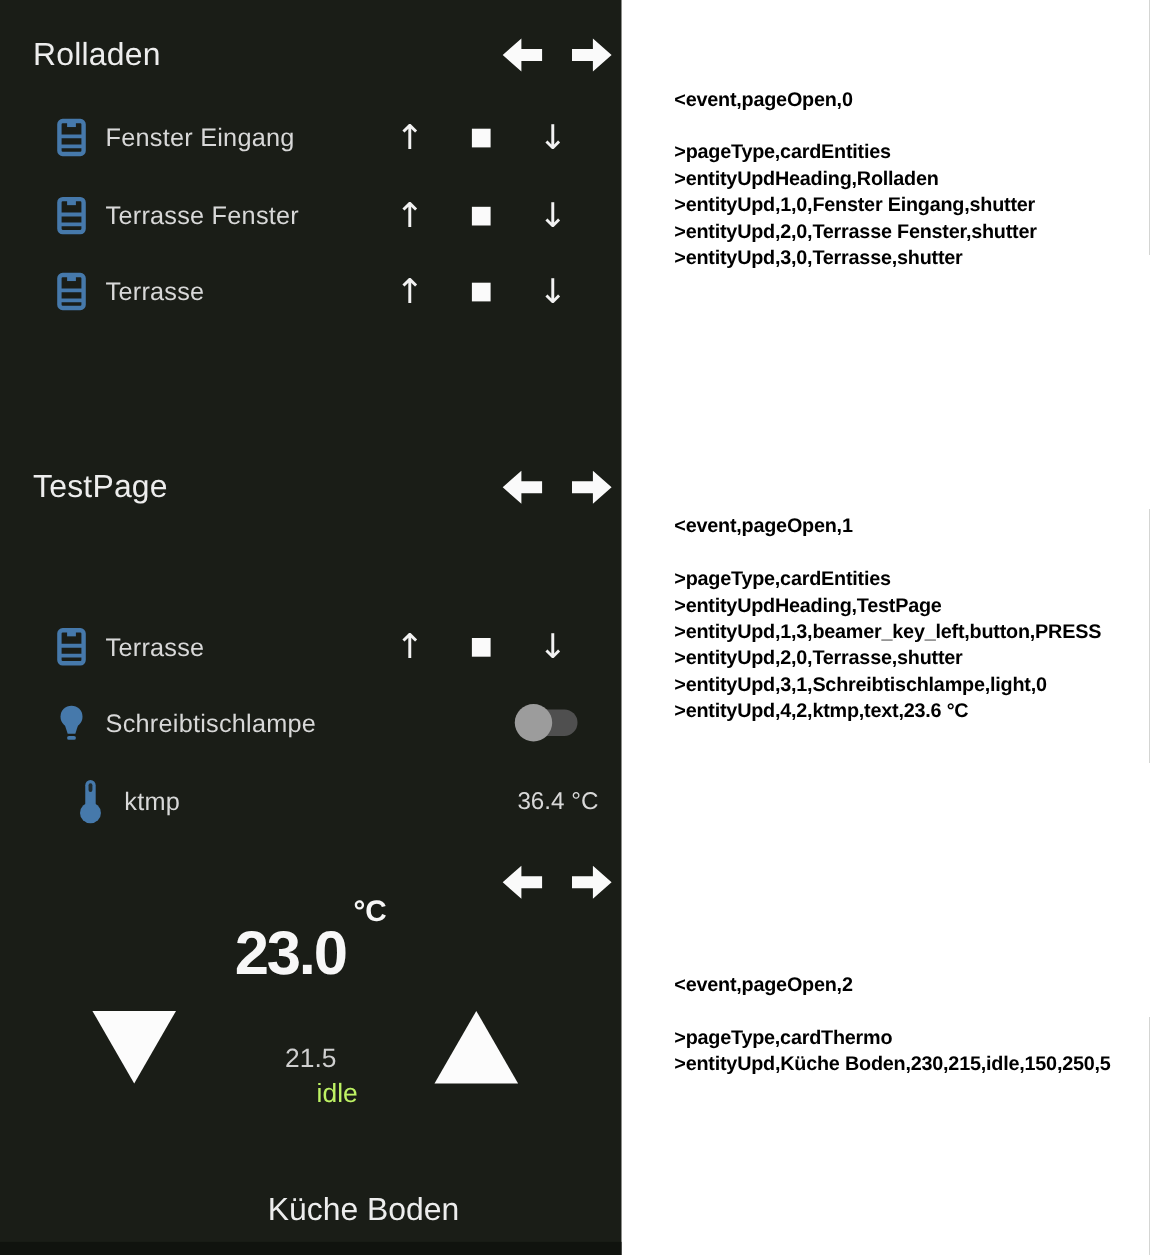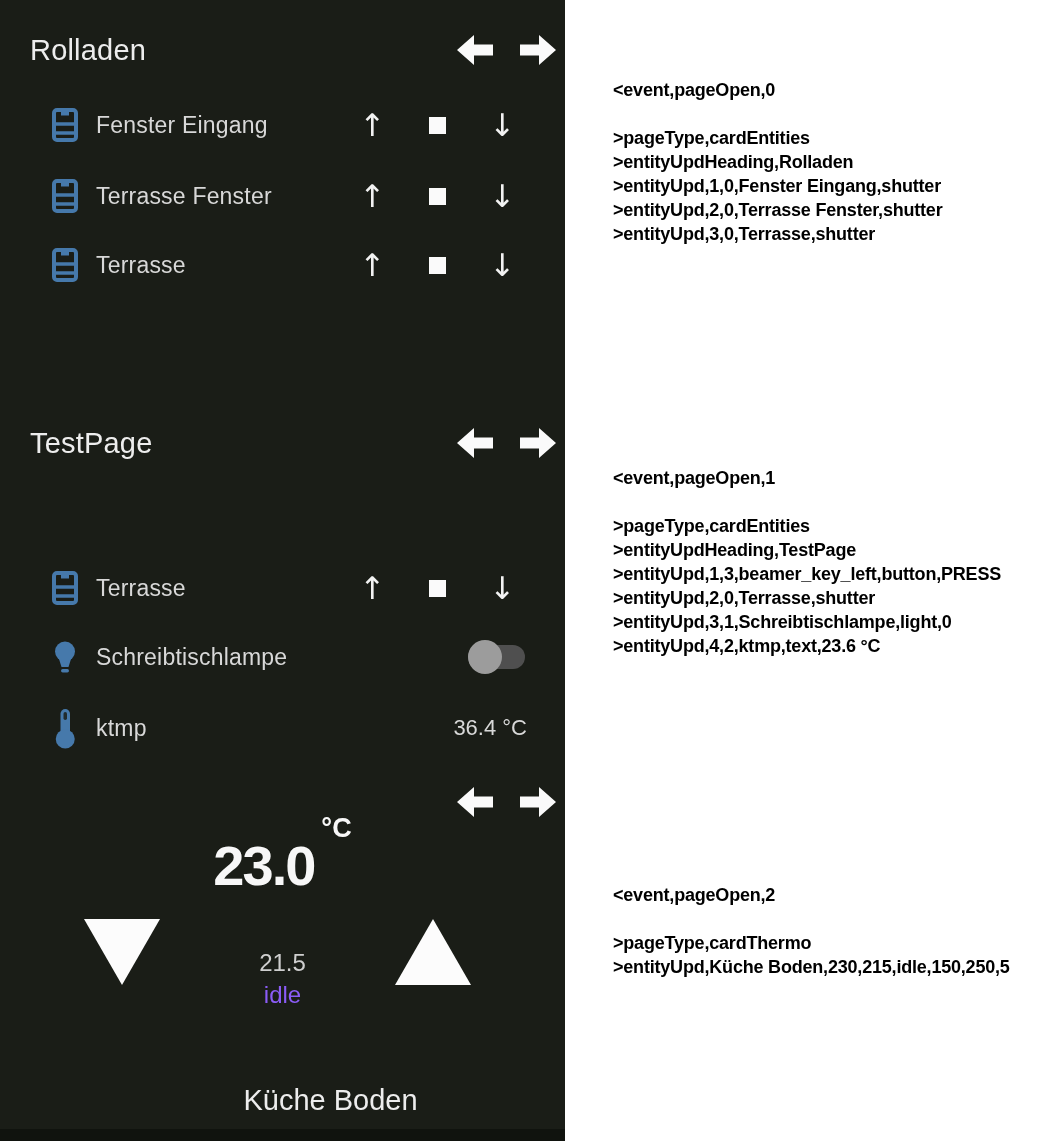--- a/index.html
+++ b/index.html
@@ -33,21 +33,21 @@
   .toggle-knob{position:absolute;left:0;top:0;width:34px;height:34px;border-radius:50%;background:#9c9c9c;}
 
   
   .thermo-temp{position:absolute;left:0;top:838px;width:565px;text-align:center;line-height:1;}
   .temp-val{font-size:56px;font-weight:700;color:#f7f7f7;letter-spacing:-2px;}
   .temp-unit{font-size:27px;font-weight:700;color:#f7f7f7;position:relative;top:-48px;margin-left:7px;}
   .tri{position:absolute;width:0;height:0;border-left:38px solid transparent;border-right:38px solid transparent;}
   .tri-down{left:84px;top:919px;border-top:66px solid #fcfcfc;}
   .tri-up{left:395px;top:919px;border-bottom:66px solid #fcfcfc;}
   .setpoint{position:absolute;left:0;top:949px;width:565px;text-align:center;font-size:24px;color:#cfcfcf;}
-  .hvac-state{position:absolute;left:0;top:981px;width:565px;text-align:center;font-size:24px;color:#8b5cf6;}
+  .hvac-state{position:absolute;left:0;top:981px;width:565px;text-align:center;font-size:24px;color:#bef264;padding-left:24px;}
   .thermo-name{position:absolute;left:0;top:1084px;width:661px;text-align:center;font-size:29px;color:#ededed;}
   .bottom-bar{position:absolute;left:0;bottom:0;width:565px;height:12px;background:#10130e;}
 
   
   .log-block{position:absolute;left:613px;color:#000;font-size:18px;font-weight:700;
              line-height:24px;letter-spacing:-0.2px;white-space:pre;}
   .log-line{height:24px;}
 </style>
 </head>
 <body>
@@ -154,21 +154,21 @@
     <path d="M7,19 L19,19 L16.5,27 L9.5,27 Z" fill="#4679ab"></path>
     <rect x="9" y="29" width="8" height="3.5" rx="1.7" fill="#4679ab"></rect>
   </svg>
 </span>
         <span class="label">Schreibtischlampe</span>
         <span class="toggle">
           <span class="toggle-track"></span>
           <span class="toggle-knob"></span>
         </span>
       </div>
-      <div class="row" style="top: 700px;">
+      <div class="row" style="top: 700px; padding-left: 17px;">
         <span class="icon">
   <svg width="22" height="42" viewBox="0 0 22 42">
     <rect x="6.5" y="2" width="9.5" height="26" rx="4.75" fill="#4679ab"></rect>
     <circle cx="11.25" cy="32" r="9.5" fill="#4679ab"></circle>
     <rect x="9.5" y="5" width="3.5" height="8" rx="1.75" fill="#1a1d17" opacity="0.85"></rect>
   </svg>
 </span>
         <span class="label">ktmp</span>
         <span class="text-value">36.4 °C</span>
       </div>

